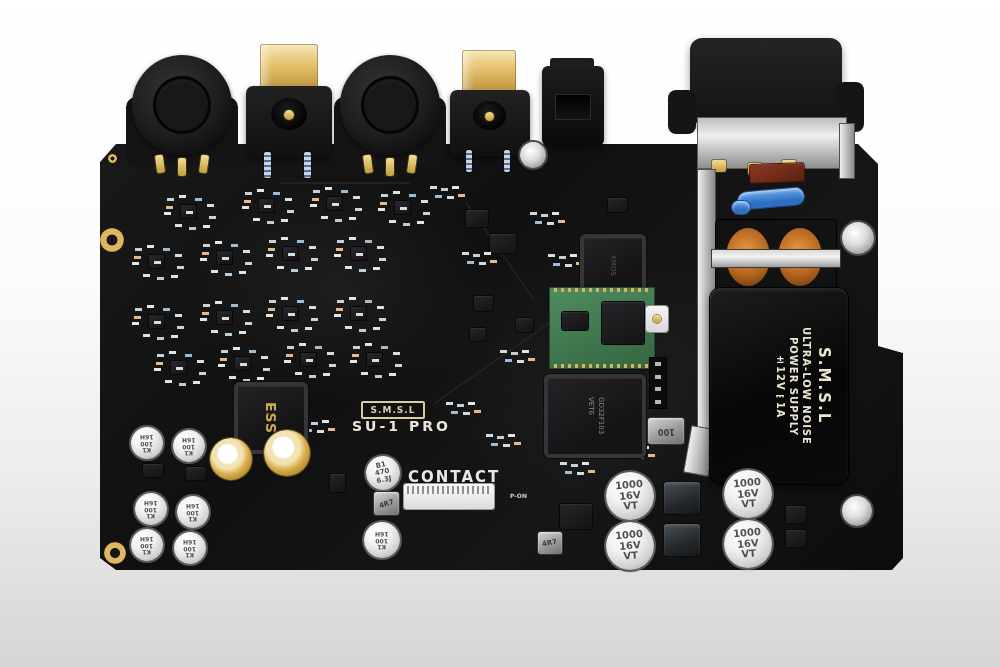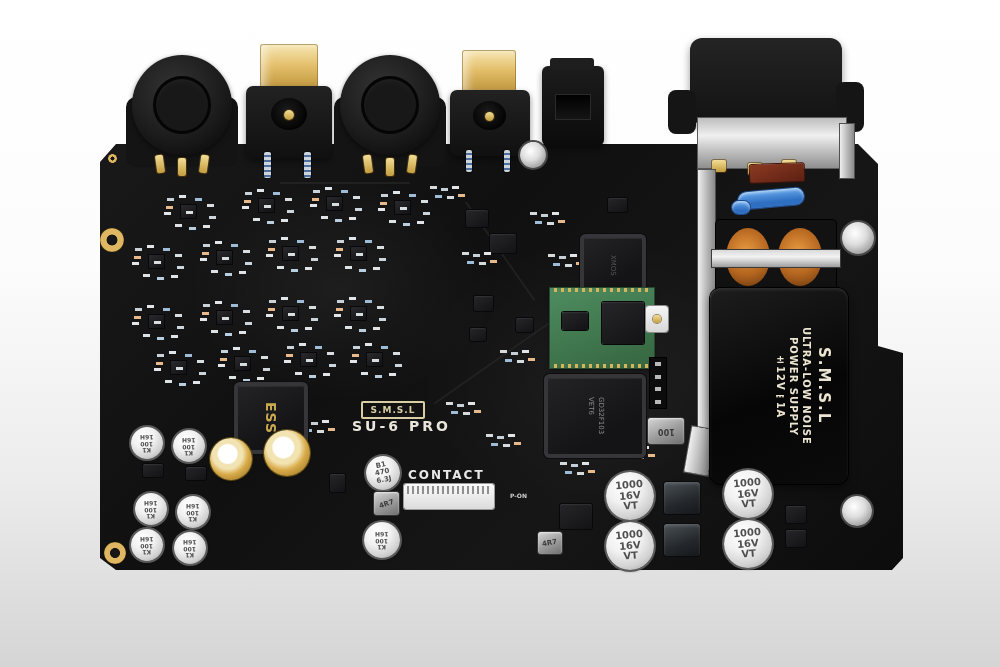--- a/index.html
+++ b/index.html
@@ -241,23 +241,23 @@
     </span>
   </div>
 
   <div class="abs qfp" style="left:238px;top:386px;width:66px;height:64px">
     <span class="vtext" style="font-size:14px;font-weight:bold;color:#c9a850;letter-spacing:1px">ESS</span>
   </div>
   <div class="abs goldcap" style="left:210px;top:438px;width:42px;height:42px"></div>
   <div class="abs goldcap" style="left:264px;top:430px;width:46px;height:46px"></div>
 
   <div class="abs silk-logo" style="left:361px;top:401px;width:60px;height:14px">S.M.S.L</div>
-  <div class="abs silk-model" style="left:352px;top:418px">SU-6 PRO</div>
-
-  <div class="abs silk-small" style="left:408px;top:468px;font-size:12px;letter-spacing:2px;color:#e8e8e8">CONTACT</div>
+  <div class="abs silk-model" style="left:352px;top:418px">SU-1 PRO</div>
+
+  <div class="abs silk-small" style="left:408px;top:468px;font-size:15px;letter-spacing:2px;color:#e8e8e8">CONTACT</div>
   <div class="abs ffc" style="left:404px;top:484px;width:90px;height:25px"></div>
   <div class="abs silk-small" style="left:510px;top:492px;font-size:6px;color:#cfcfcf">P-ON</div>
 
   <div class="abs cap capS" style="left:131px;top:427px;width:32px;height:32px">
       <span class="lbl">K1
 100
 16H</span>
     </div>
   <div class="abs cap capS" style="left:173px;top:430px;width:32px;height:32px">
       <span class="lbl">K1

